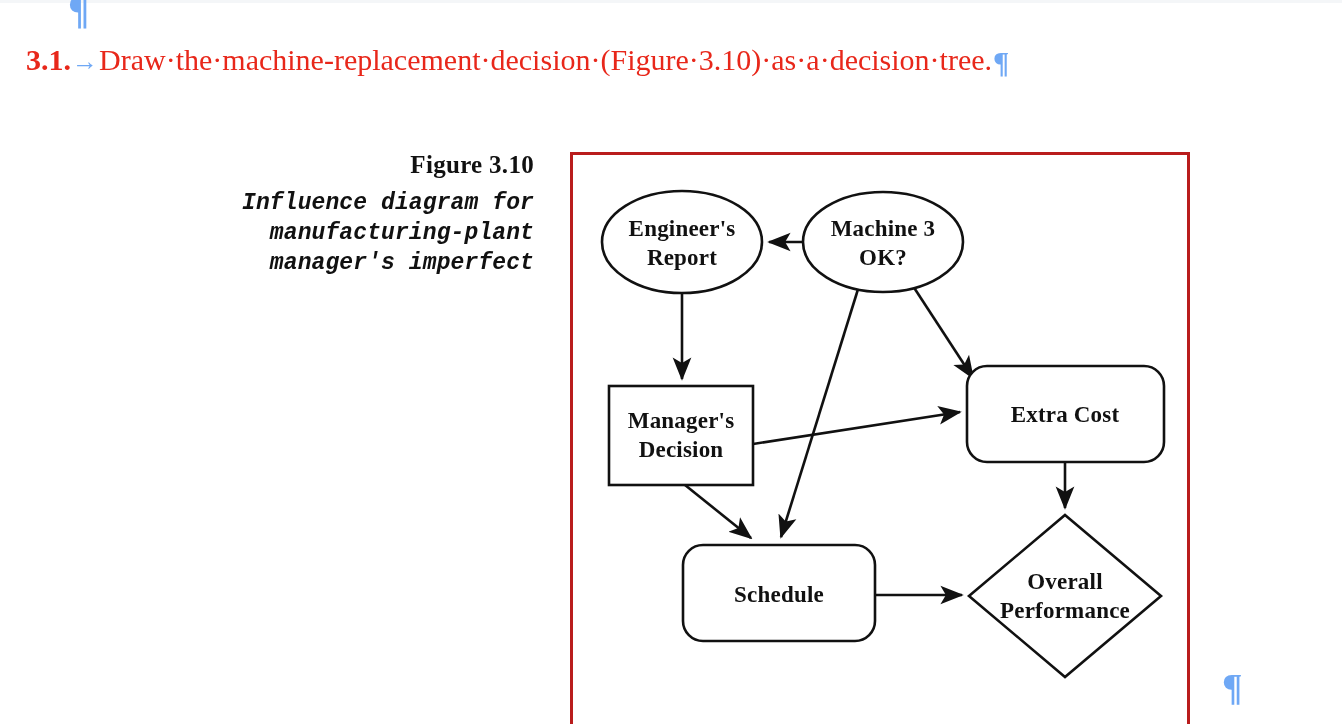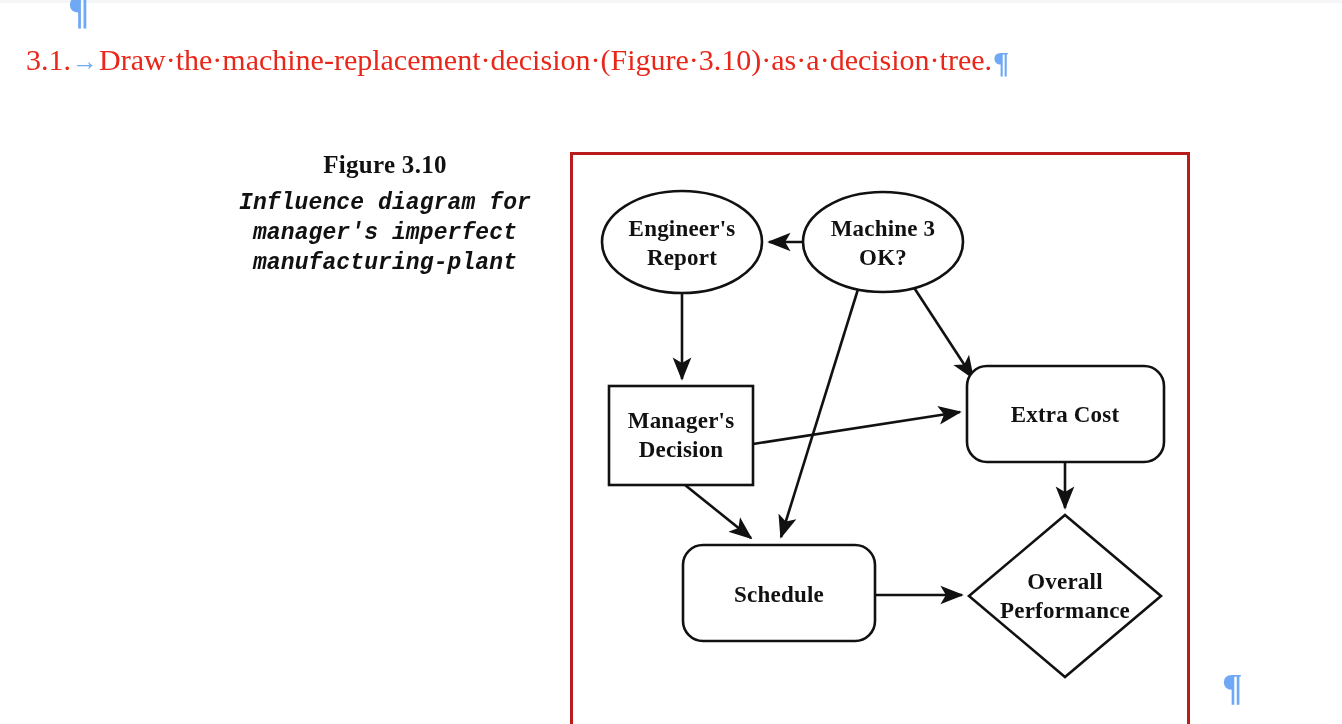--- a/index.html
+++ b/index.html
@@ -61,41 +61,41 @@
     top: 40px;
     width: 1290px;
     color: #e8271a;
     font-family: "Liberation Serif", serif;
     font-size: 30px;
     line-height: 40px;
     white-space: nowrap;
     letter-spacing: 0px;
   }
   #exercise-number {
-    font-weight: 400;
+    font-weight: 700;
     margin-top: 45px;
   }
   .tab-arrow {
     color: #6fa8f5;
     font-weight: 400;
     font-size: 26px;
     padding: 0 1px;
   }
   .dotsep {
     color: #e8271a;
     font-size: 30px;
   }
 
   
   #figure-caption {
     position: absolute;
     left: 236px;
     top: 150px;
     width: 298px;
-    text-align: center;
+    text-align: right;
     color: #111111;
   }
   #figure-caption-title {
     font-family: "Liberation Serif", serif;
     font-weight: 700;
     font-size: 25px;
     line-height: 30px;
     letter-spacing: 0.3px;
   }
   #figure-caption-body {
@@ -152,22 +152,22 @@
 <span class="pilcrow" id="pilcrow-top">¶</span>
 
 <div id="exercise-heading">
   <span id="exercise-number">3.1.</span><span class="tab-arrow">→</span><span>Draw</span><span class="dotsep">·</span><span>the</span><span class="dotsep">·</span><span>machine-replacement</span><span class="dotsep">·</span><span>decision</span><span class="dotsep">·</span><span>(Figure</span><span class="dotsep">·</span><span>3.10)</span><span class="dotsep">·</span><span>as</span><span class="dotsep">·</span><span>a</span><span class="dotsep">·</span><span>decision</span><span class="dotsep">·</span><span>tree.</span><span id="pilcrow-heading-end">¶</span>
 </div>
 
 <div id="figure-caption">
   <div id="figure-caption-title">Figure 3.10</div>
   <div id="figure-caption-body">
     <div>Influence diagram for</div>
+    <div>manufacturing-plant</div>
     <div>manager's imperfect</div>
-    <div>manufacturing-plant</div>
   </div>
 </div>
 
 <div id="figure-frame">
   <svg id="influence-diagram-svg" width="614" height="536" viewBox="0 0 614 536">
     <defs>
       <marker id="arrowhead" markerWidth="9" markerHeight="8" refX="8.3" refY="4" orient="auto" markerUnits="strokeWidth">
         <path d="M0,0.4 L9,4 L0,7.6 L2.1,4 Z" fill="#111111"></path>
       </marker>
     </defs>

